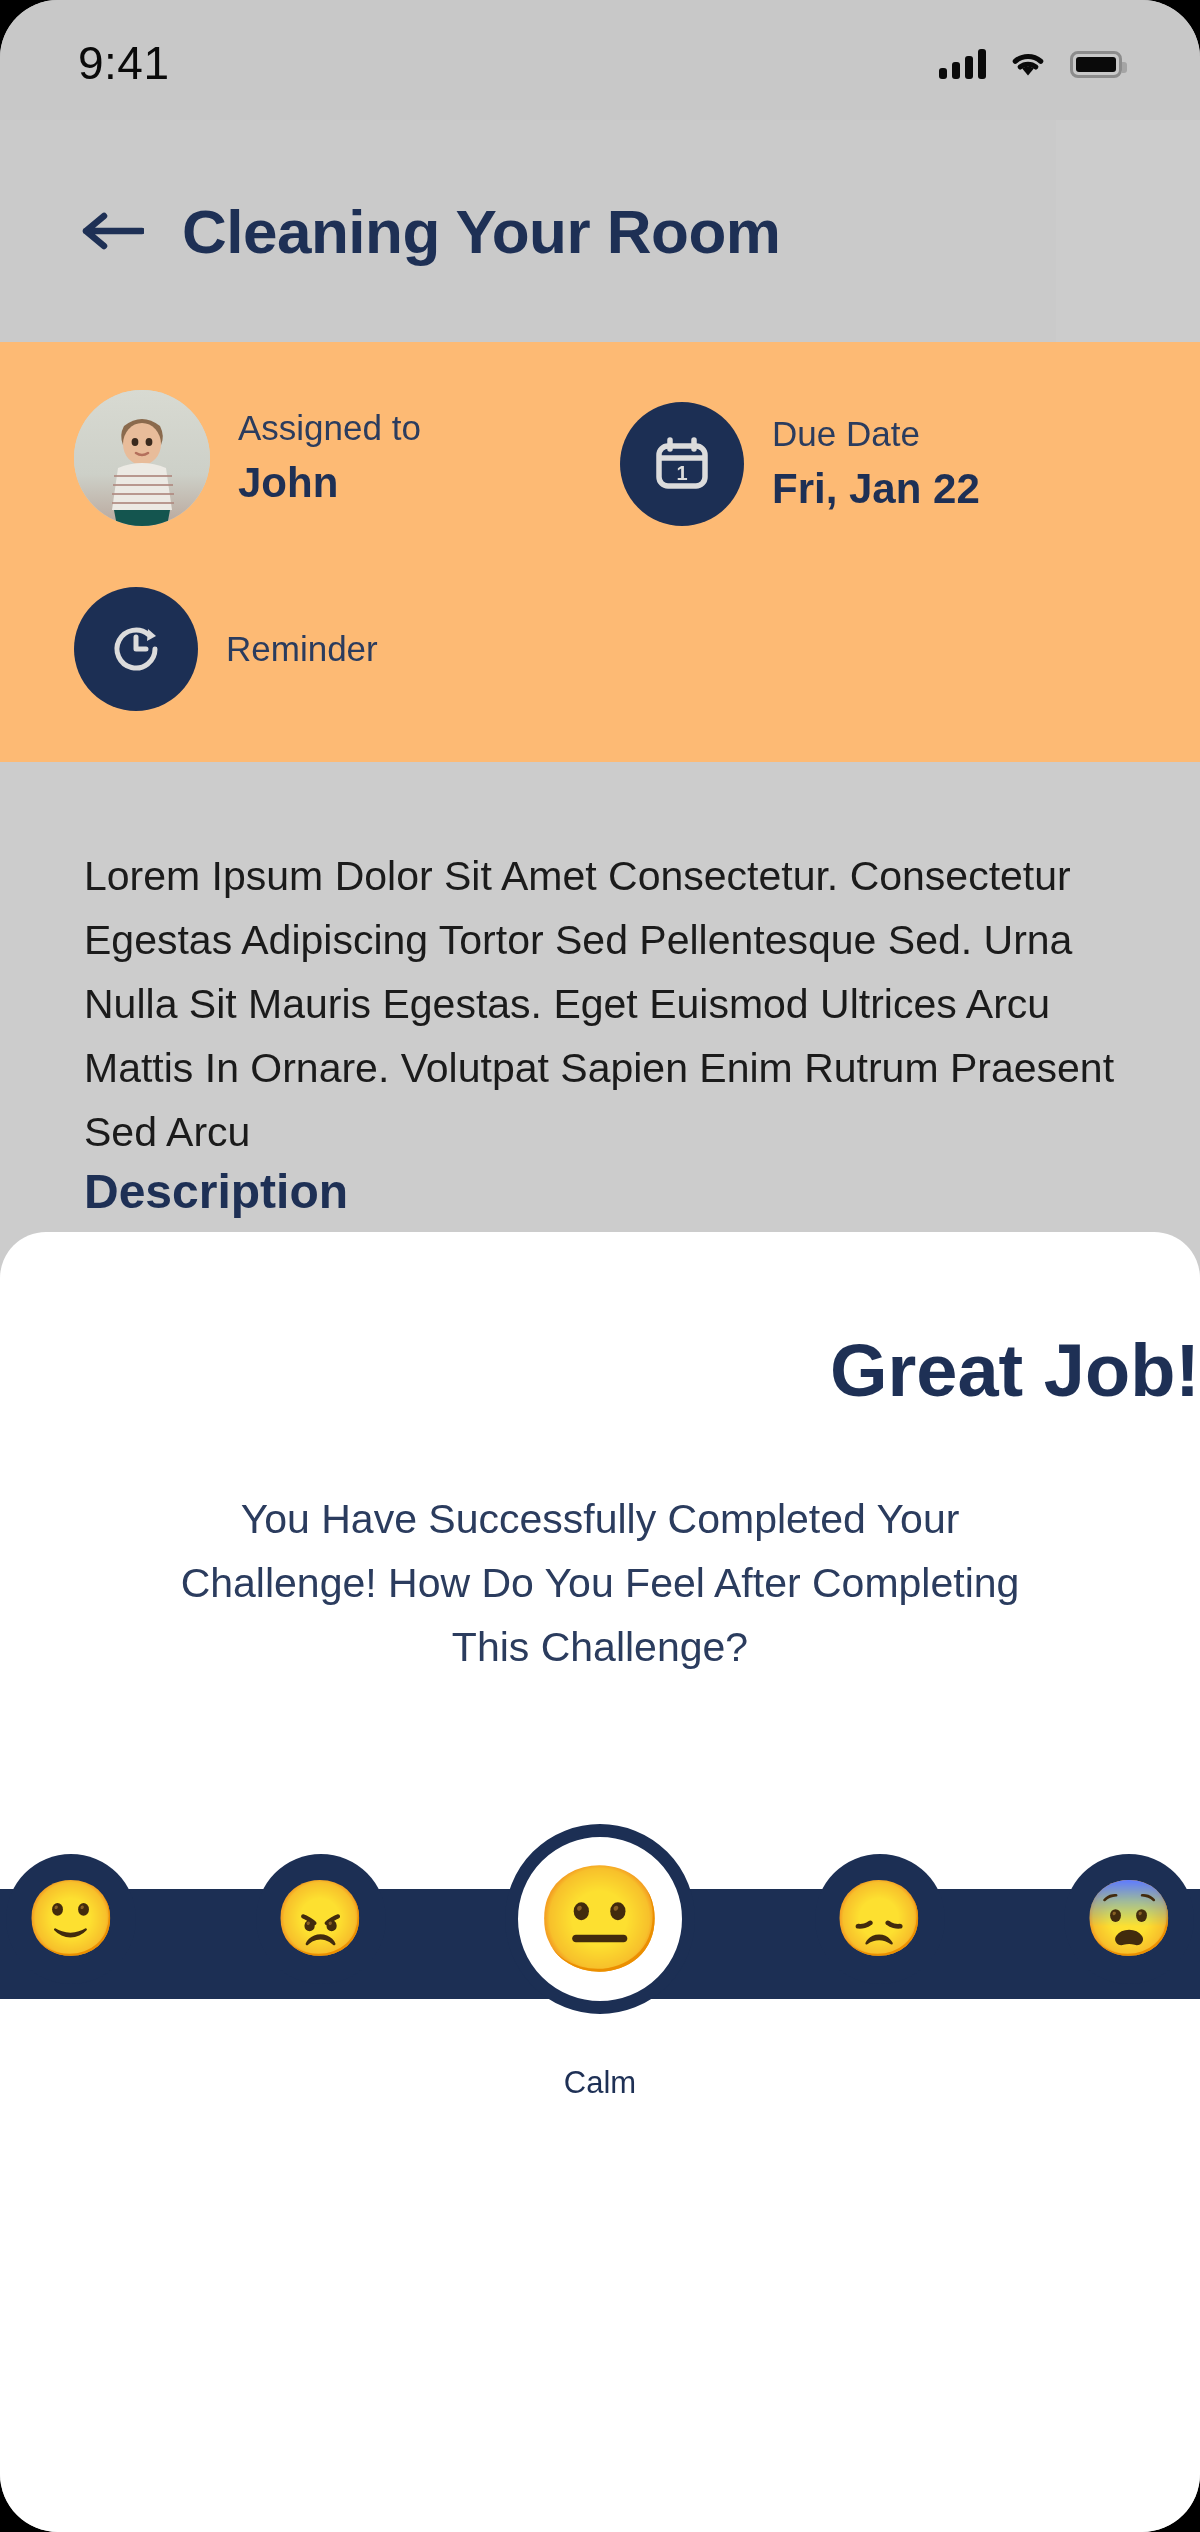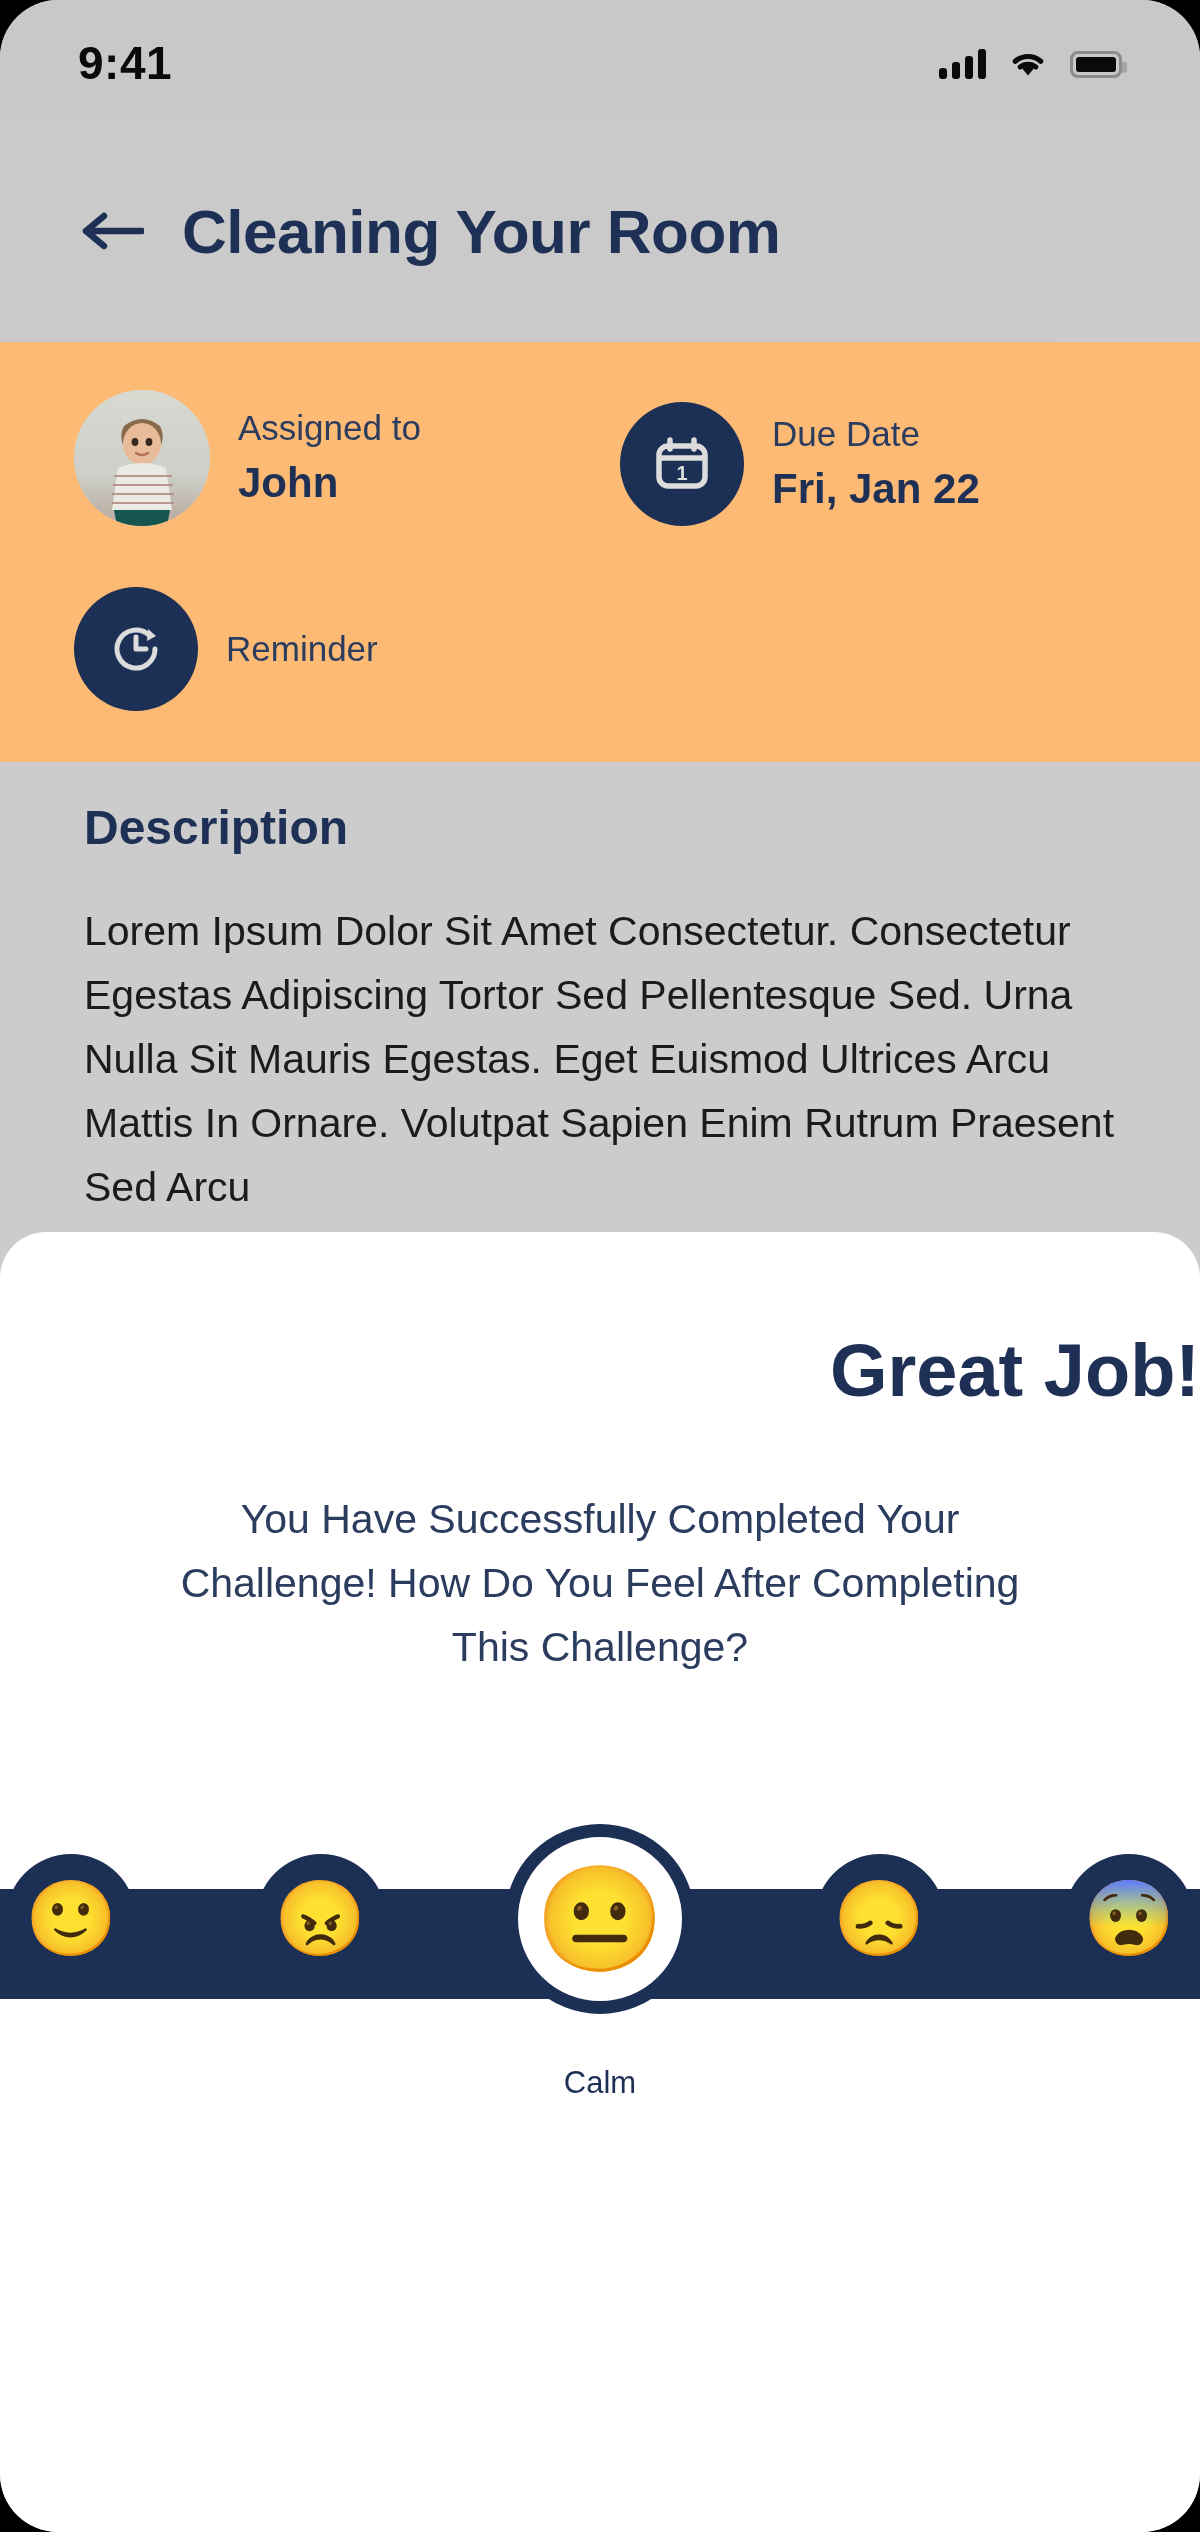--- a/index.html
+++ b/index.html
@@ -20,21 +20,21 @@
   
   #statusbar {
     position:absolute; top:0; left:0;
     width:1200px; height:120px;
     background:#c8c8c8;
     display:flex; align-items:center;
     justify-content:space-between;
     padding:0 78px 0 78px;
   }
   #clock {
-    font-size:46px; font-weight:700;
+    font-size:46px; font-weight:400;
     color:#0a0a0a; letter-spacing:.5px;
     margin-top:6px;
   }
   #sysicons { display:flex; align-items:center; gap:22px; margin-top:8px; }
   .bars { display:flex; align-items:flex-end; gap:5px; height:30px; }
   .bars i { display:block; width:8px; background:#0a0a0a; border-radius:3px; }
   .bars i:nth-child(1){ height:11px; }
   .bars i:nth-child(2){ height:17px; }
   .bars i:nth-child(3){ height:23px; }
   .bars i:nth-child(4){ height:30px; }
@@ -228,22 +228,22 @@
           <path d="M33 21 V33 H43" stroke="#dcdcdc" stroke-width="5" fill="none" stroke-linecap="round" stroke-linejoin="round"></path>
         </svg>
       </div>
       <div>
         <div class="ilabel">Reminder</div>
       </div>
     </div>
   </div>
 
   <div id="desc">
+    <div id="desc-body">Lorem Ipsum Dolor Sit Amet Consectetur. Consectetur Egestas Adipiscing Tortor Sed Pellentesque Sed. Urna Nulla Sit Mauris Egestas. Eget Euismod Ultrices Arcu Mattis In Ornare. Volutpat Sapien Enim Rutrum Praesent Sed Arcu</div>
     <div id="desc-title">Description</div>
-    <div id="desc-body">Lorem Ipsum Dolor Sit Amet Consectetur. Consectetur Egestas Adipiscing Tortor Sed Pellentesque Sed. Urna Nulla Sit Mauris Egestas. Eget Euismod Ultrices Arcu Mattis In Ornare. Volutpat Sapien Enim Rutrum Praesent Sed Arcu</div>
   </div>
 
   <div id="sheet">
     <div id="sheet-title">Great Job!</div>
     <div id="sheet-sub">You Have Successfully Completed Your Challenge! How Do You Feel After Completing This Challenge?</div>
 
     <div id="mood-wrap">
       <div id="mood-bar"></div>
       <div id="mood-row">
           <div class="mood">🙂</div>

